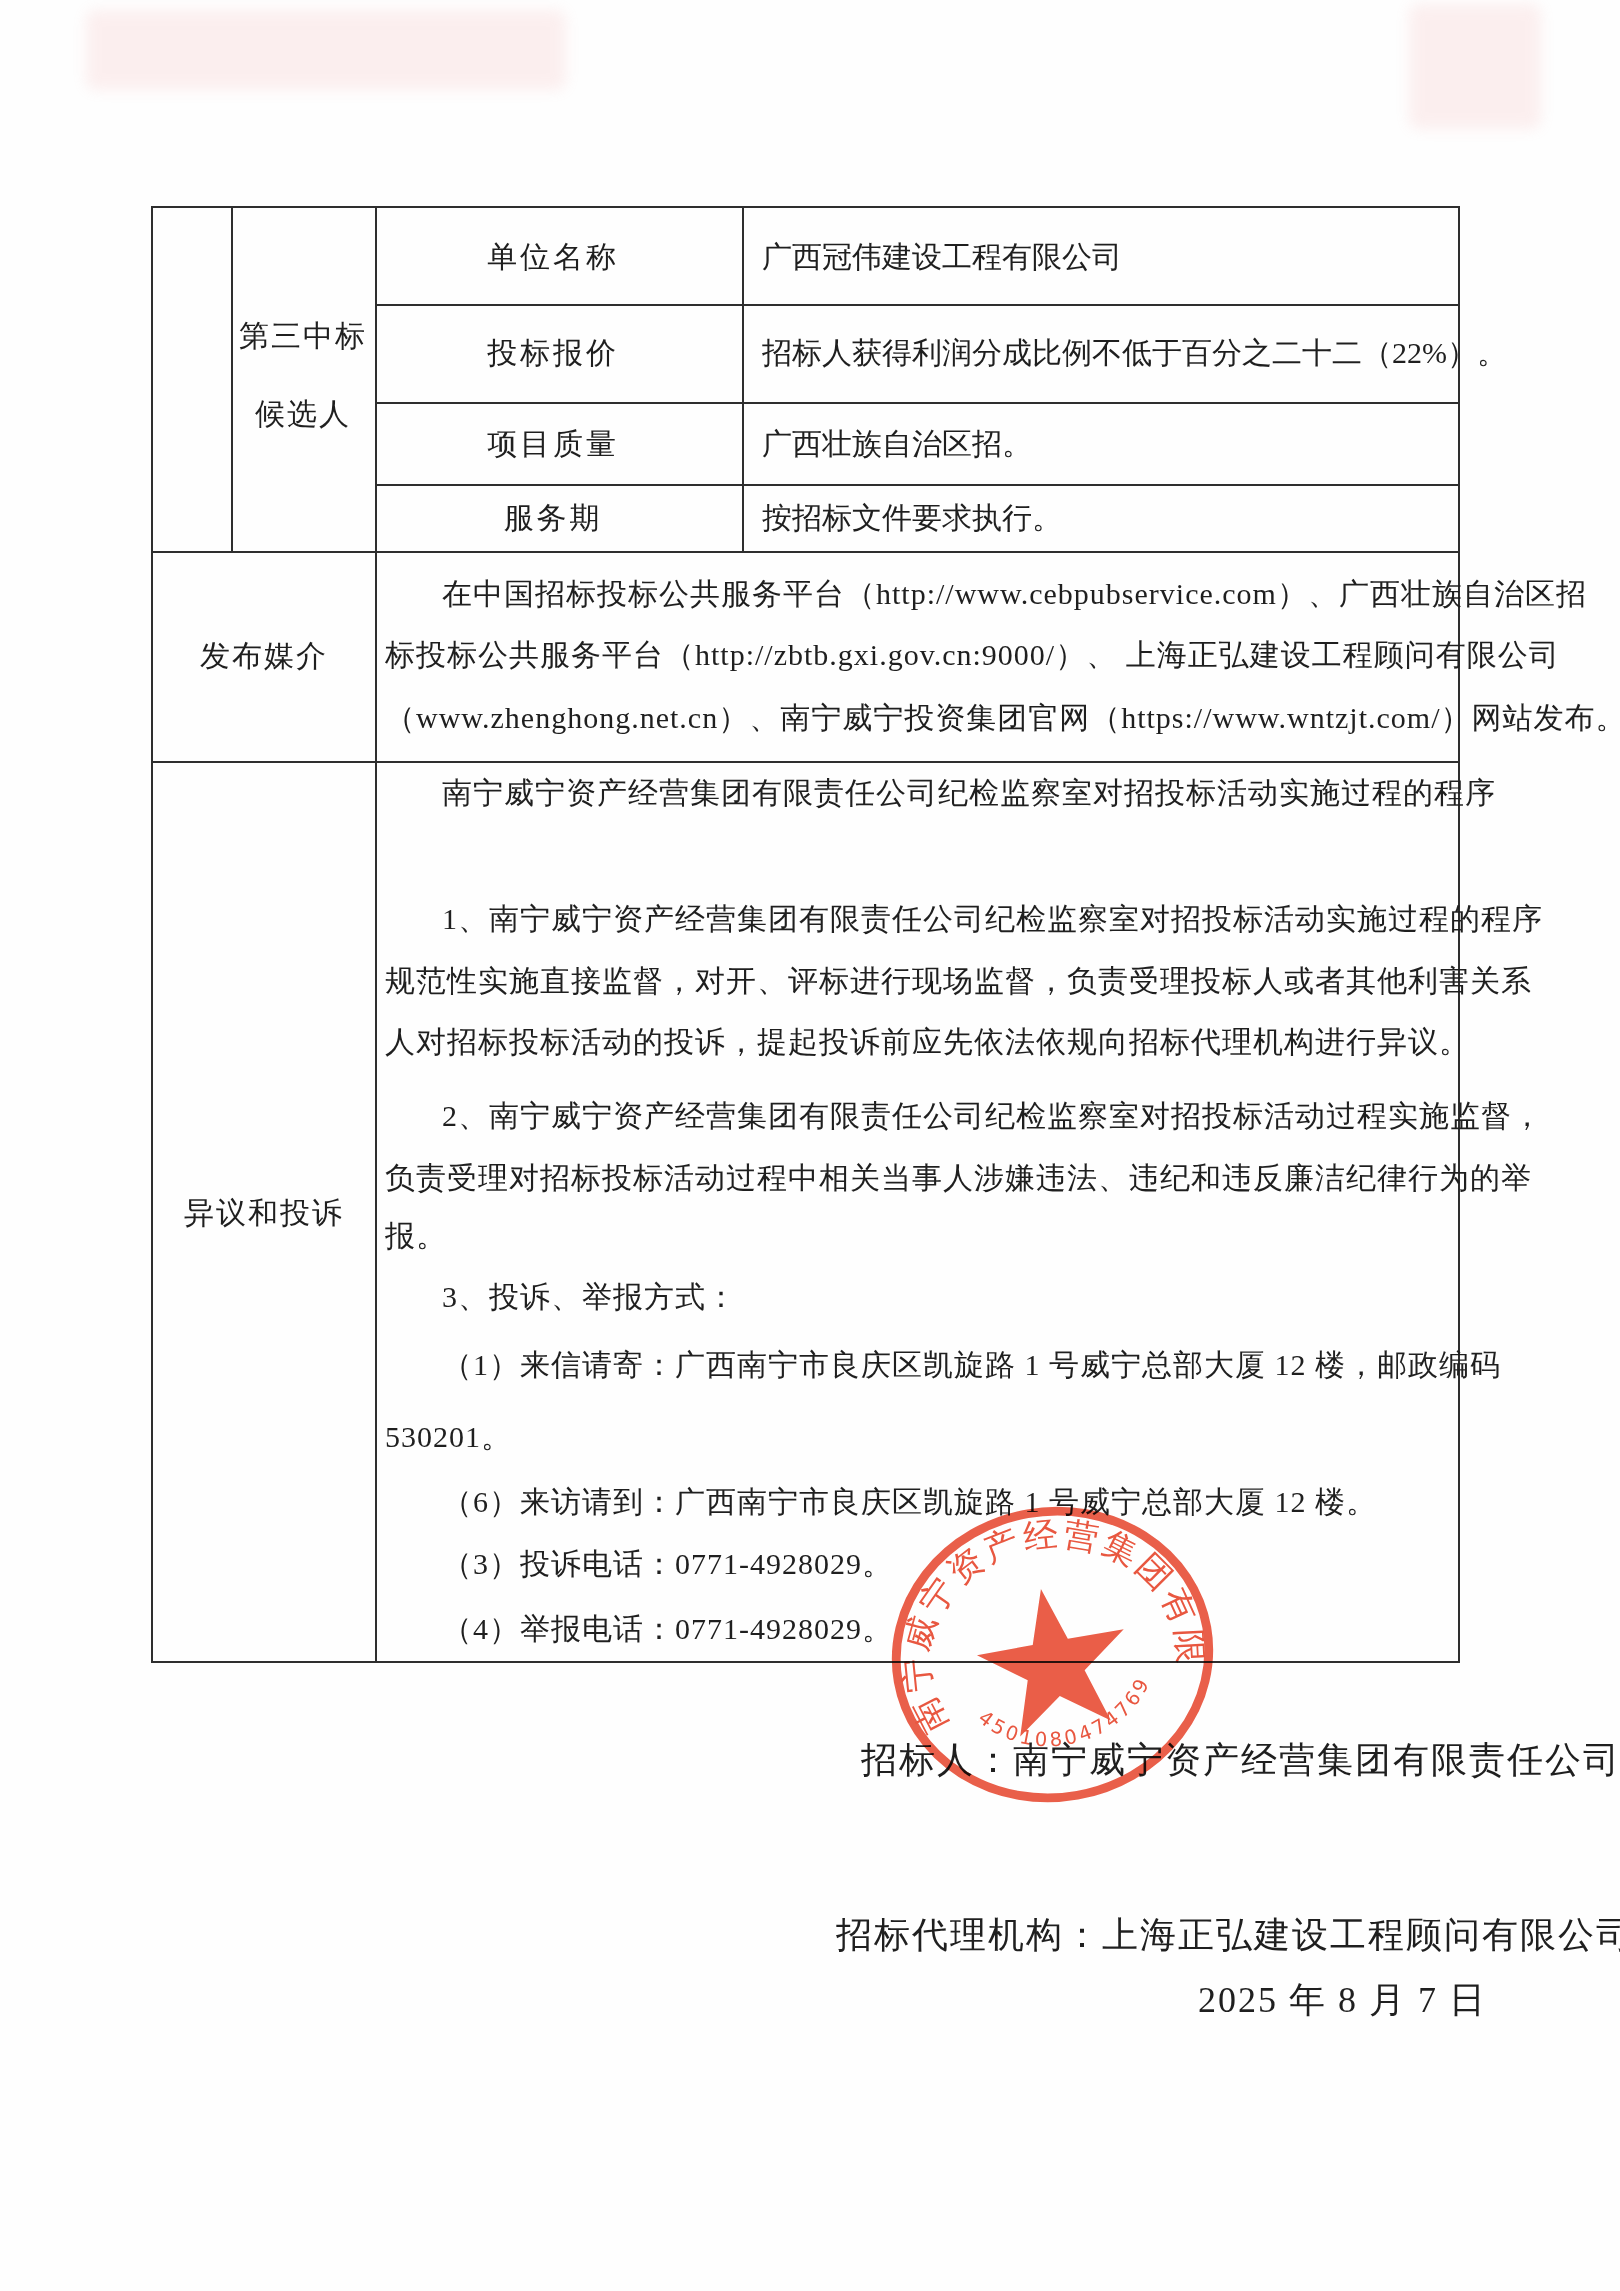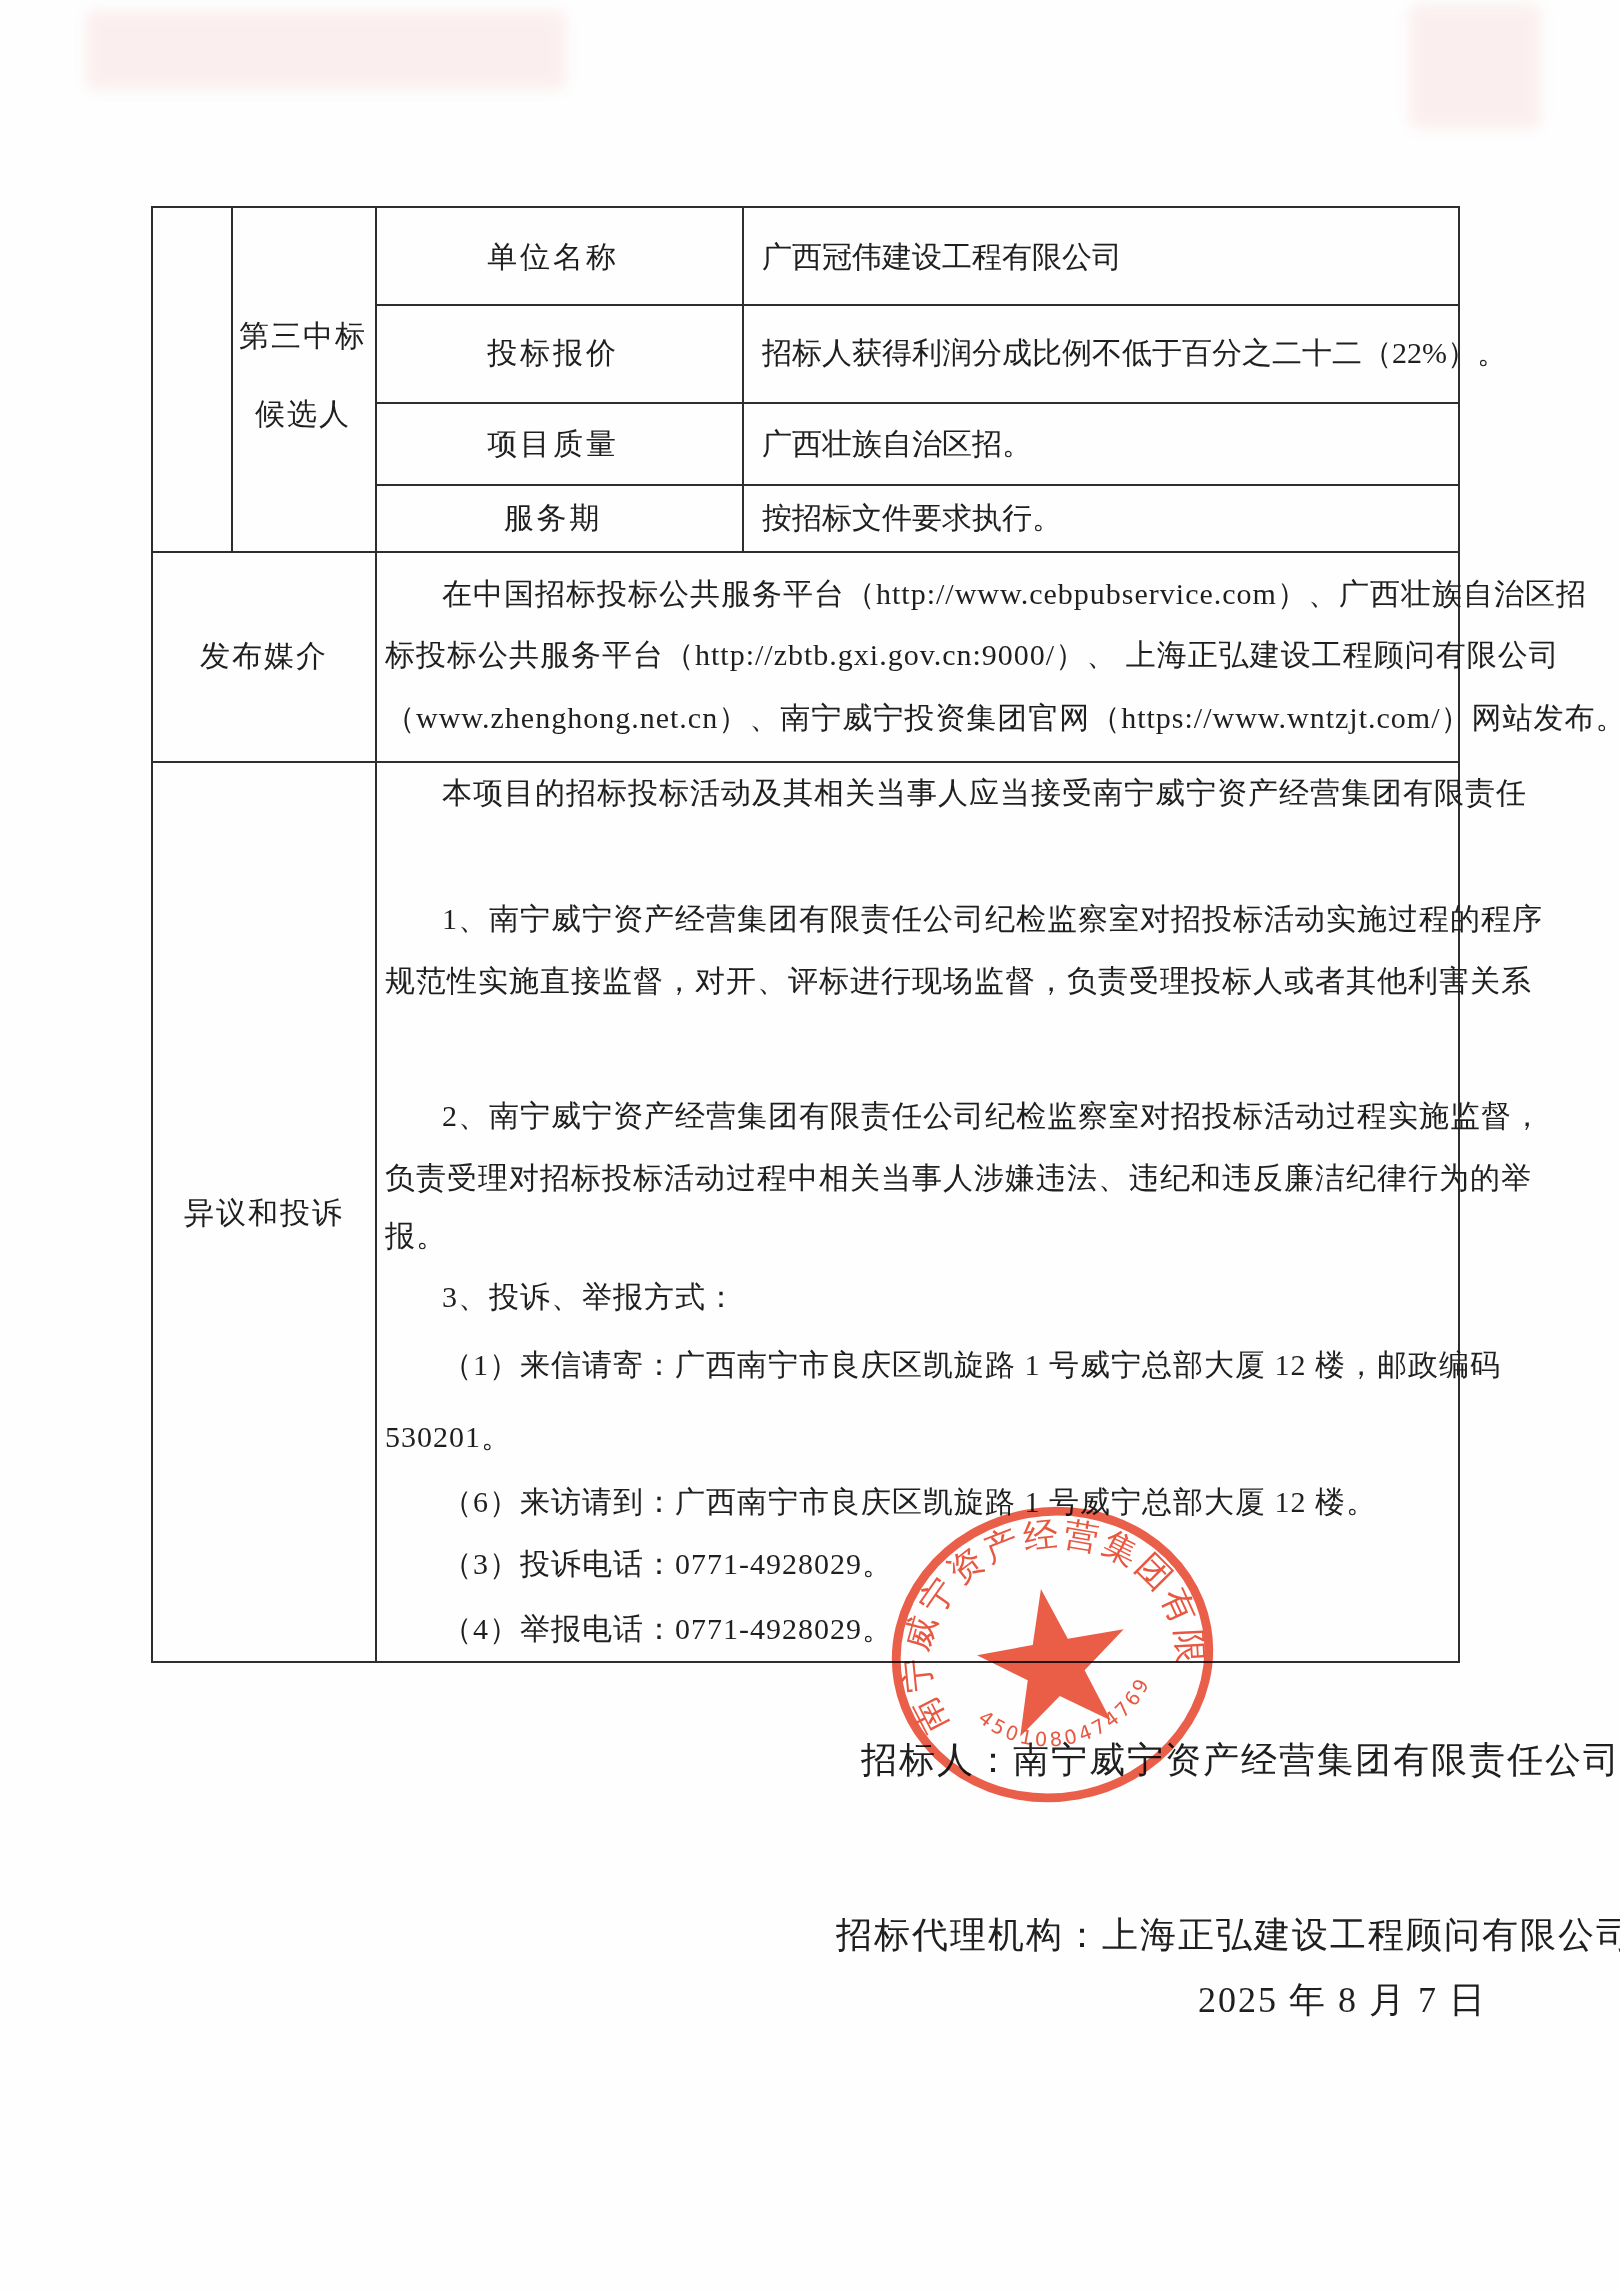--- a/index.html
+++ b/index.html
@@ -66,23 +66,24 @@
     <div class="cellline value-d" style="top:214px;">广西壮族自治区招。</div>
     <div class="cellline label-c" style="top:288px;">服务期</div>
     <div class="cellline value-d" style="top:288px;">按招标文件要求执行。</div>
 
     <div class="cellline media-label" style="top:426px;">发布媒介</div>
     <div class="cellline flow indent" style="top:364px;">在中国招标投标公共服务平台（http://www.cebpubservice.com）、广西壮族自治区招</div>
     <div class="cellline flow" style="top:425px;">标投标公共服务平台（http://zbtb.gxi.gov.cn:9000/）、 上海正弘建设工程顾问有限公司</div>
     <div class="cellline flow" style="top:488px;">（www.zhenghong.net.cn）、南宁威宁投资集团官网（https://www.wntzjt.com/）网站发布。</div>
 
     <div class="cellline objection-label" style="top:983px;">异议和投诉</div>
-    <div class="cellline flow indent" style="top:563px;">本项目的招标投标活动及其相关当事人应当接受南宁威宁资产经营集团有限责任</div>
+    <div class="cellline flow indent" style="top:563px;">南宁威宁资产经营集团有限责任公司纪检监察室对招投标活动实施过程的程序</div>
     <div class="cellline flow indent" style="top:689px;">1、南宁威宁资产经营集团有限责任公司纪检监察室对招投标活动实施过程的程序</div>
     <div class="cellline flow" style="top:751px;">规范性实施直接监督，对开、评标进行现场监督，负责受理投标人或者其他利害关系</div>
+    <div class="cellline flow" style="top:812px;">人对招标投标活动的投诉，提起投诉前应先依法依规向招标代理机构进行异议。</div>
     <div class="cellline flow indent" style="top:886px;">2、南宁威宁资产经营集团有限责任公司纪检监察室对招投标活动过程实施监督，</div>
     <div class="cellline flow" style="top:948px;">负责受理对招标投标活动过程中相关当事人涉嫌违法、违纪和违反廉洁纪律行为的举</div>
     <div class="cellline flow" style="top:1006px;">报。</div>
     <div class="cellline flow indent" style="top:1067px;">3、投诉、举报方式：</div>
     <div class="cellline flow indent" style="top:1135px;">（1）来信请寄：广西南宁市良庆区凯旋路 1 号威宁总部大厦 12 楼，邮政编码</div>
     <div class="cellline flow" style="top:1207px;">530201。</div>
     <div class="cellline flow indent" style="top:1272px;">（6）来访请到：广西南宁市良庆区凯旋路 1 号威宁总部大厦 12 楼。</div>
     <div class="cellline flow indent" style="top:1334px;">（3）投诉电话：0771-4928029。</div>
     <div class="cellline flow indent" style="top:1399px;">（4）举报电话：0771-4928029。</div>
   </div>

